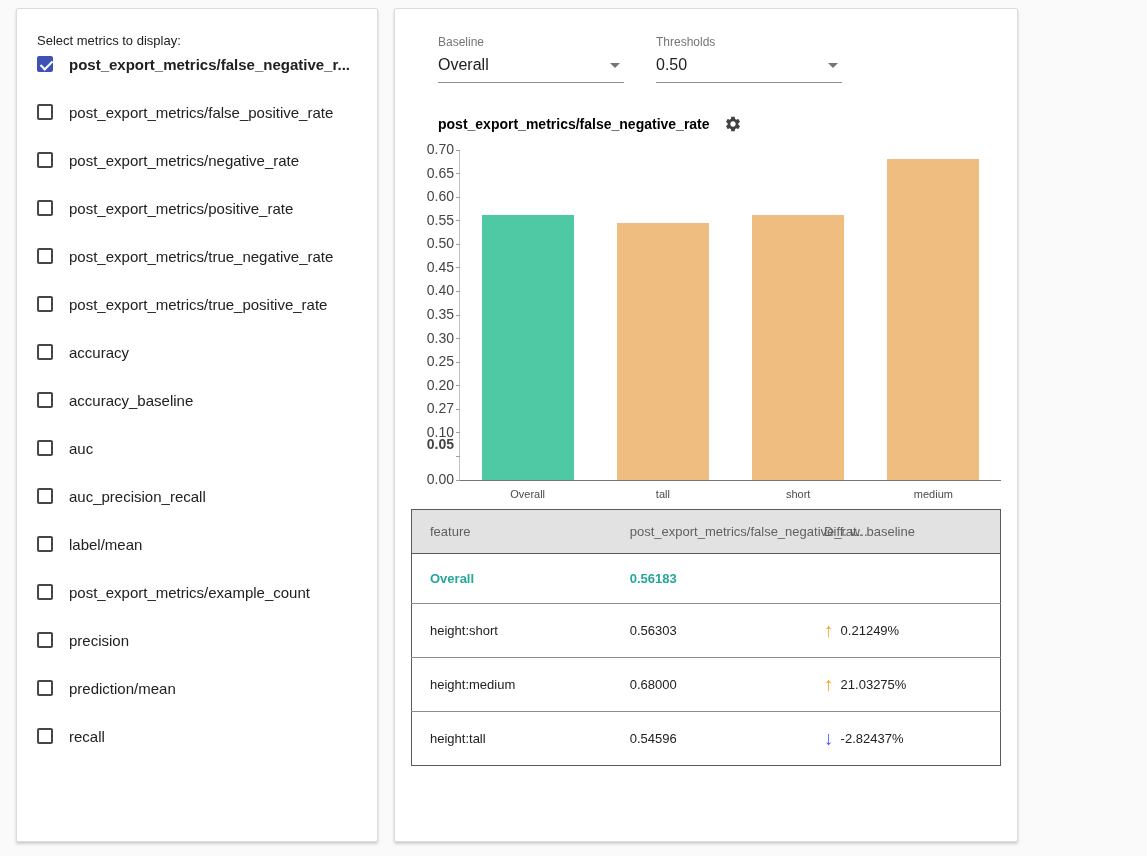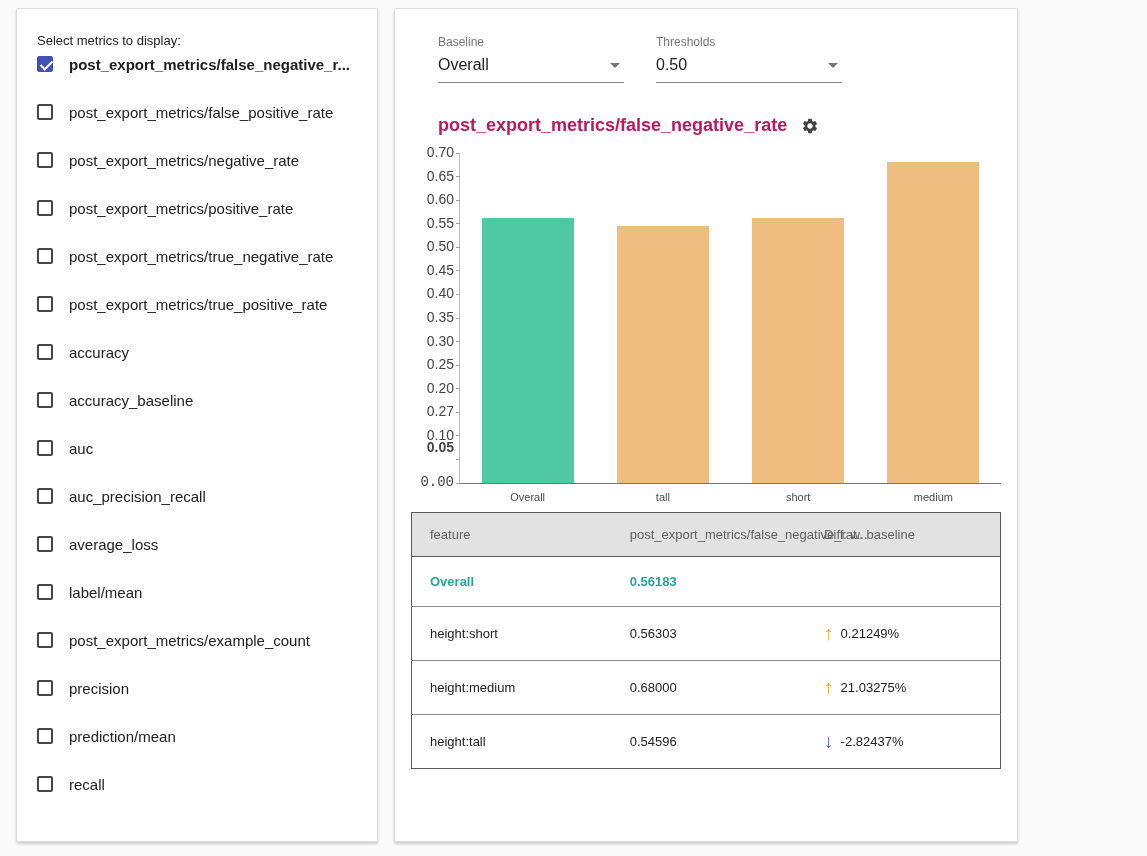--- a/index.html
+++ b/index.html
@@ -45,21 +45,21 @@
     display: flex; align-items: center; justify-content: space-between;
     border-bottom: 1px solid #8f8f8f; padding-bottom: 8px;
   }
   .dd-value { font-size: 16px; color: #212121; }
   .dd-arrow {
     width: 0; height: 0; margin-right: 4px;
     border-left: 5px solid transparent; border-right: 5px solid transparent;
     border-top: 5px solid #757575;
   }
   .chart-header { display: flex; align-items: center; gap: 14px; margin: 32px 0 0 27px; }
-  .chart-title { font-size: 18px; font-weight: bold; color: #be185d; }
+  .chart-title { font-size: 14px; font-weight: bold; color: #000000; }
   .gear { display: inline-flex; cursor: pointer; }
   .gear svg { width: 18px; height: 18px; fill: #424242; }
   
   .chart { display: flex; margin: 18px 0 28px 10px; }
   .y-axis { position: relative; width: 33px; height: 330px; margin-right: 5px; flex: none; }
   .ytick { position: absolute; right: 0; font-size: 14px; color: #444444; line-height: 1; }
   .plot {
     position: relative; width: 552px; height: 330px;
     border-left: 1px solid #c0c0c0; border-bottom: 1px solid #757575;
     display: flex; align-items: flex-end;
@@ -129,24 +129,20 @@
         <div class="metric-item">
           <span class="checkbox"></span>
           <span class="metric-label">auc</span>
         </div>
         <div class="metric-item">
           <span class="checkbox"></span>
           <span class="metric-label">auc_precision_recall</span>
         </div>
         <div class="metric-item">
           <span class="checkbox"></span>
-          <span class="metric-label">average_loss</span>
-        </div>
-        <div class="metric-item">
-          <span class="checkbox"></span>
           <span class="metric-label">label/mean</span>
         </div>
         <div class="metric-item">
           <span class="checkbox"></span>
           <span class="metric-label">post_export_metrics/example_count</span>
         </div>
         <div class="metric-item">
           <span class="checkbox"></span>
           <span class="metric-label">precision</span>
         </div>
@@ -184,21 +180,21 @@
       <span class="chart-title">post_export_metrics/false_negative_rate</span>
       <span class="gear">
         <svg viewBox="0 0 24 24" aria-hidden="true">
             <path d="M19.14,12.94c0.04-0.3,0.06-0.61,0.06-0.94c0-0.32-0.02-0.64-0.07-0.94l2.03-1.58c0.18-0.14,0.23-0.41,0.12-0.61 l-1.92-3.32c-0.12-0.22-0.37-0.29-0.59-0.22l-2.39,0.96c-0.5-0.38-1.03-0.7-1.62-0.94L14.4,2.81c-0.04-0.24-0.24-0.41-0.48-0.41 h-3.84c-0.24,0-0.43,0.17-0.47,0.41L9.25,5.35C8.66,5.59,8.12,5.92,7.63,6.29L5.24,5.33c-0.22-0.08-0.47,0-0.59,0.22L2.74,8.87 C2.62,9.08,2.66,9.34,2.86,9.48l2.03,1.58C4.84,11.36,4.8,11.69,4.8,12s0.02,0.64,0.07,0.94l-2.03,1.58 c-0.18,0.14-0.23,0.41-0.12,0.61l1.92,3.32c0.12,0.22,0.37,0.29,0.59,0.22l2.39-0.96c0.5,0.38,1.03,0.7,1.62,0.94l0.36,2.54 c0.05,0.24,0.24,0.41,0.48,0.41h3.84c0.24,0,0.44-0.17,0.47-0.41l0.36-2.54c0.59-0.24,1.13-0.56,1.62-0.94l2.39,0.96 c0.22,0.08,0.47,0,0.59-0.22l1.92-3.32c0.12-0.22,0.07-0.47-0.12-0.61L19.14,12.94z M12,15.6c-1.98,0-3.6-1.62-3.6-3.6 s1.62-3.6,3.6-3.6s3.6,1.62,3.6,3.6S13.98,15.6,12,15.6z"></path>
           </svg>
       </span>
     </div>
 
     <div class="chart">
       <div class="y-axis">
-          <div class="ytick" style="bottom: -5px; font-family: Liberation Mono, monospace;">0.00</div>
+          <div class="ytick" style="bottom: -5px;">0.00</div>
           <div class="ytick" style="bottom: 30px; font-weight: bold;">0.05</div>
           <div class="ytick" style="bottom: 42.1429px;">0.10</div>
           <div class="ytick" style="bottom: 65.7143px;">0.27</div>
           <div class="ytick" style="bottom: 89.2857px;">0.20</div>
           <div class="ytick" style="bottom: 112.857px;">0.25</div>
           <div class="ytick" style="bottom: 136.429px;">0.30</div>
           <div class="ytick" style="bottom: 160px;">0.35</div>
           <div class="ytick" style="bottom: 183.571px;">0.40</div>
           <div class="ytick" style="bottom: 207.143px;">0.45</div>
           <div class="ytick" style="bottom: 230.714px;">0.50</div>

